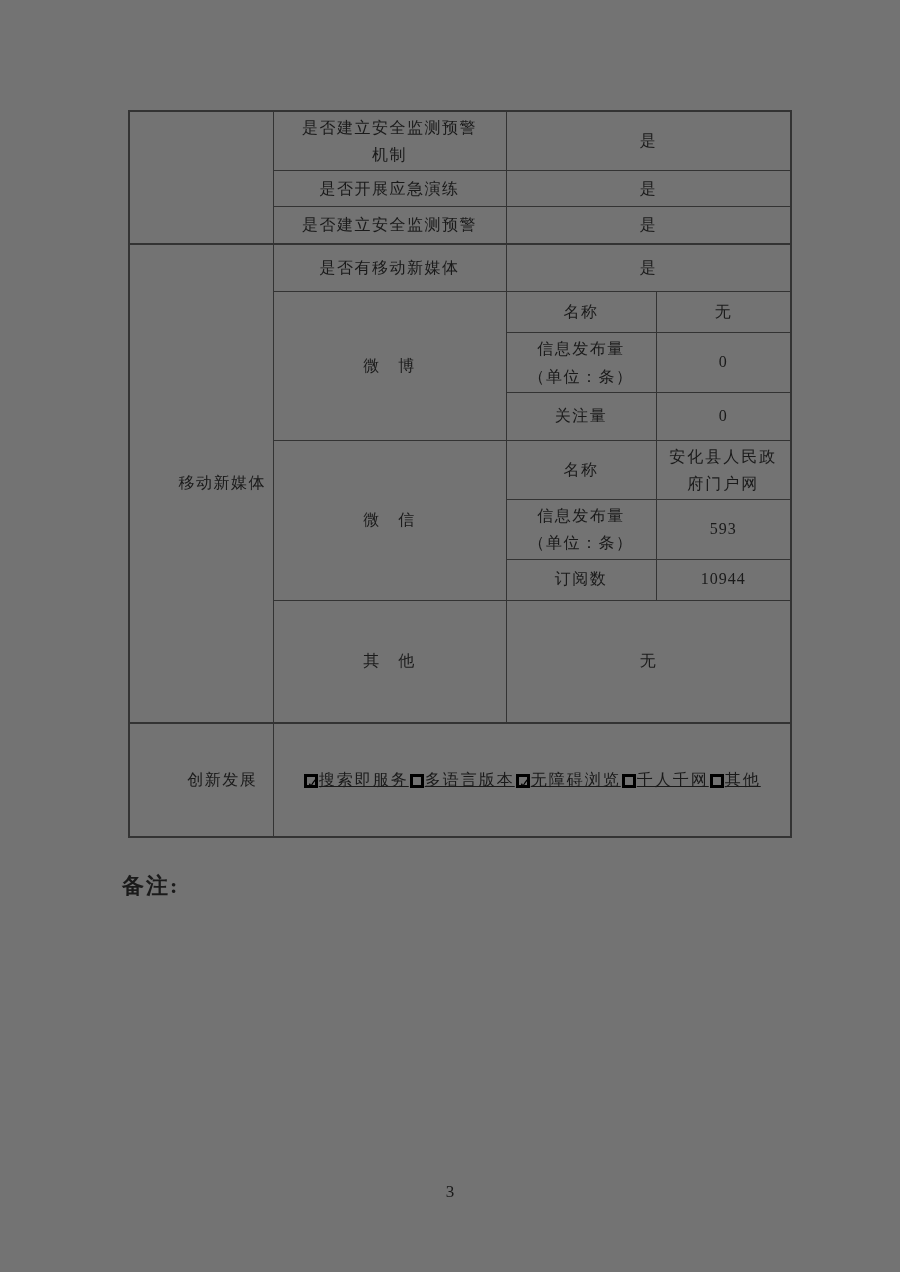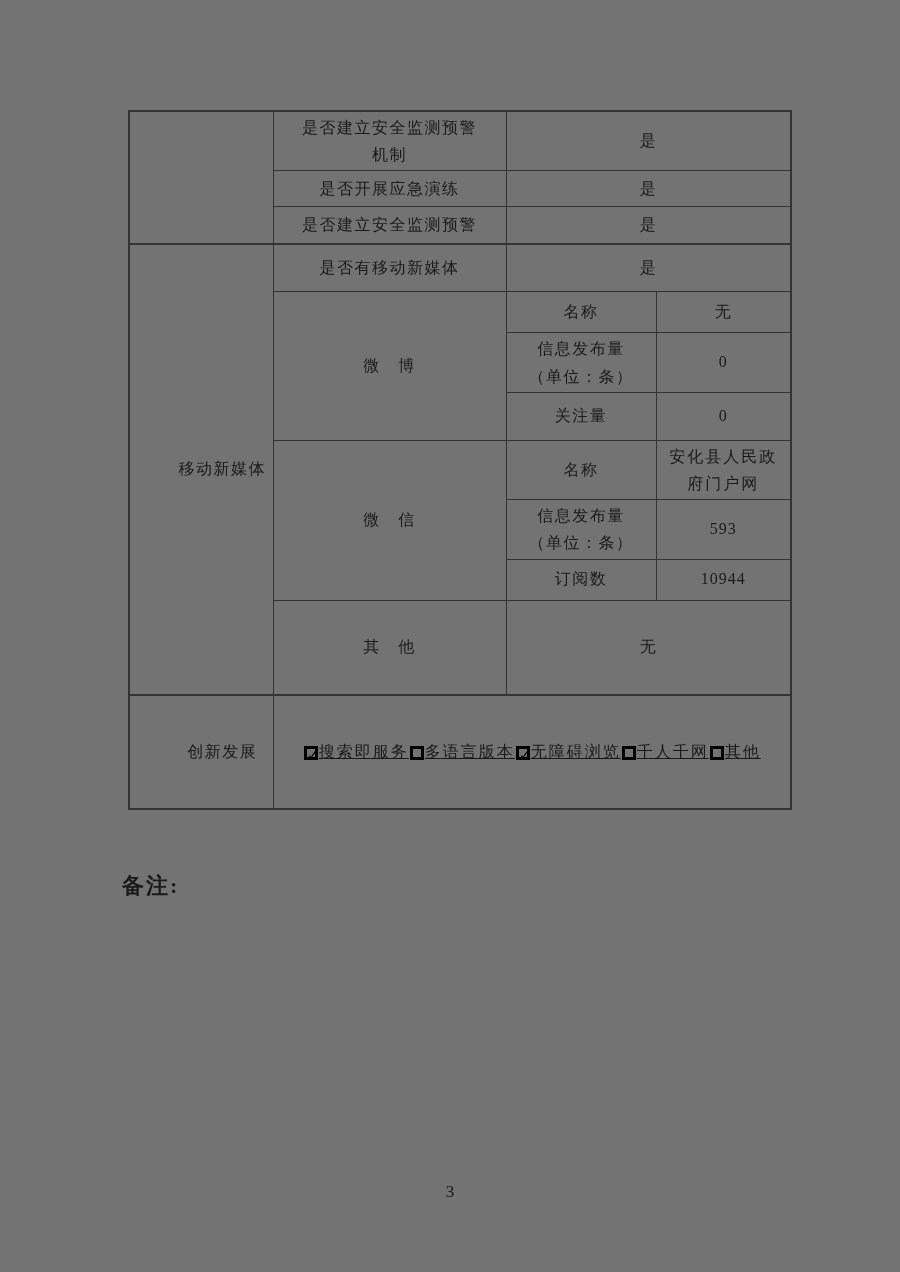--- a/index.html
+++ b/index.html
@@ -138,21 +138,21 @@
         <div>信息发布量</div>
         <div>（单位：条）</div>
       </td>
       <td class="value-cell">593</td>
     </tr>
     <tr style="height:41px">
       <td>订阅数</td>
       <td class="value-cell">10944</td>
     </tr>
 
-    <tr style="height:95px">
+    <tr style="height:123px">
       <td>其　他</td>
       <td colspan="2" class="value-cell">无</td>
     </tr>
 
     <tr style="height:114px" class="section-start">
       <td class="cat-cell">创新发展</td>
       <td colspan="3">
         <div class="cb-line">
           <span class="cb-box">✓</span><span>搜索即服务</span><span class="cb-box"></span><span>多语言版本</span><span class="cb-box">✓</span><span>无障碍浏览</span><span class="cb-box"></span><span>千人千网</span><span class="cb-box"></span><span>其他</span>
         </div>

